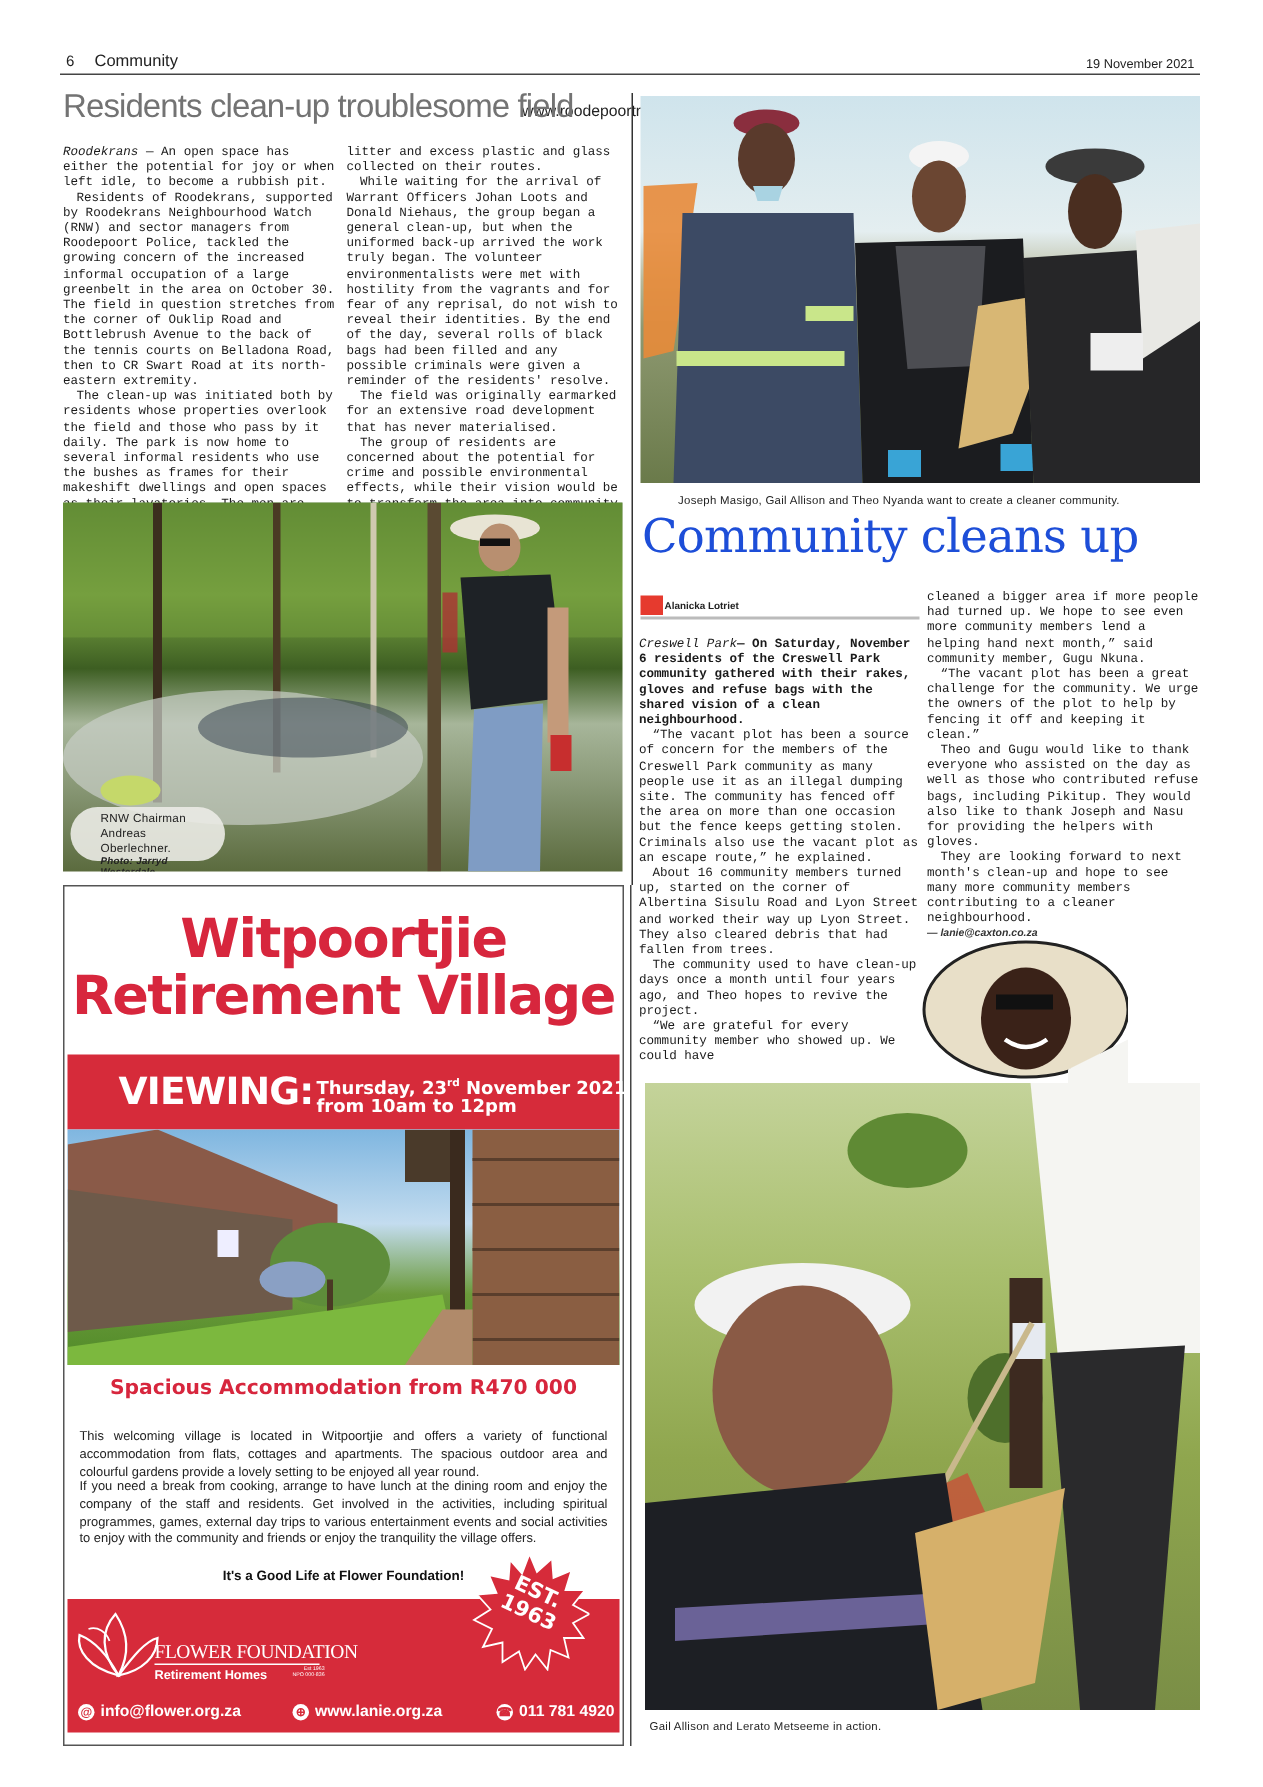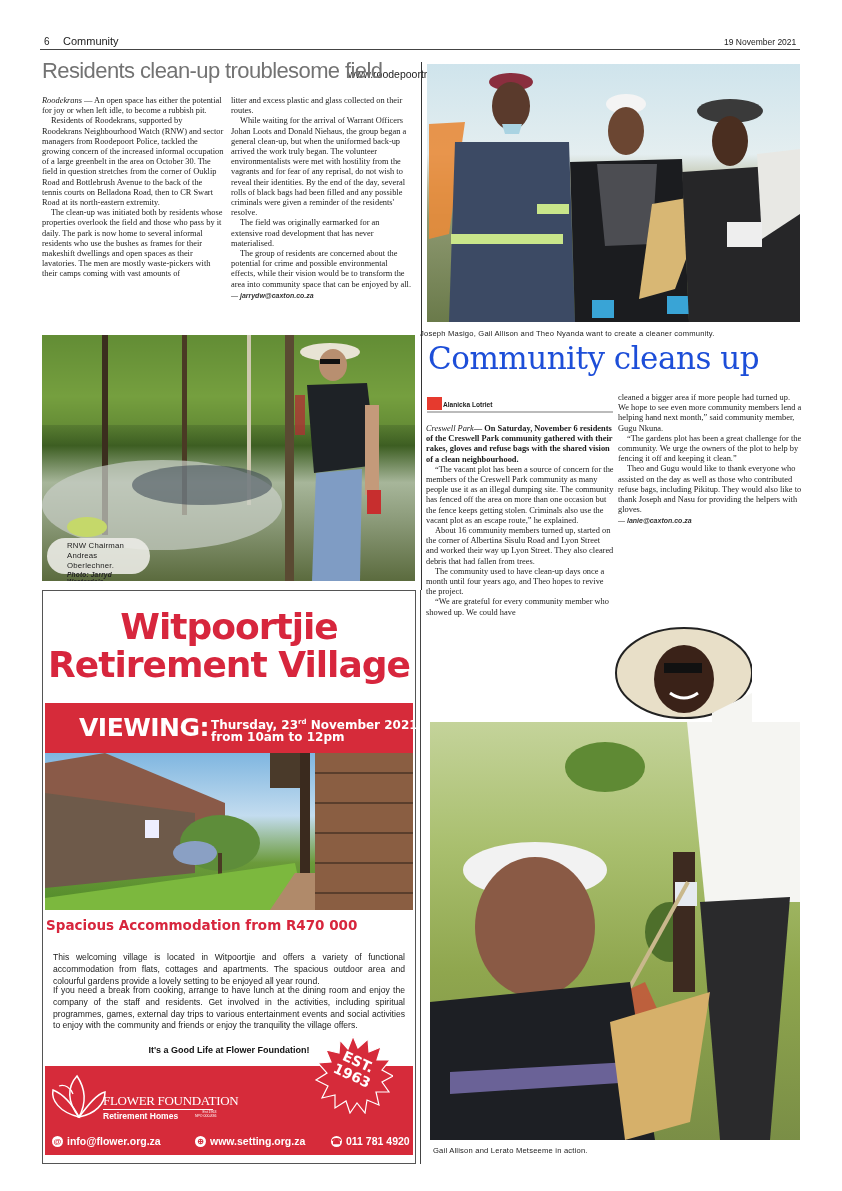--- a/index.html
+++ b/index.html
@@ -3,38 +3,38 @@
 <meta charset="utf-8">
 <style>
   html, body { margin:0; padding:0; background:#fff; }
   body { width:842px; height:1191px; position:relative; overflow:hidden; font-family:"Liberation Serif", serif; color:#111; }
   .abs { position:absolute; }
   .hdr-text { font-family:"Liberation Sans", sans-serif; font-size:10px; color:#222; top:36px; }
   .hdr-rule { left:40px; width:760px; top:49px; height:1px; background:#444; }
   .col-rule { left:421px; top:62px; width:1px; background:#333; }
   .headline1 { left:42px; top:58px; font-family:"Liberation Sans", sans-serif; font-size:22px; letter-spacing:-0.6px; color:#737373; white-space:nowrap;text-align:center; }
   .body-col { font-size:8.4px; line-height:10.2px; text-align:left; color:#1a1a1a; }
-  .body-col p { margin:0; text-indent:9px; }
+  .body-col p { margin:0; text-indent:9px;font-family:Liberation Mono, monospace; }
   .body-col p.first { text-indent:0; }
   .dateline { font-style:italic; }
   .byline-mail { font-family:"Liberation Sans", sans-serif; font-style:italic; font-weight:bold; font-size:7px; color:#333; margin-top:1px; }
   .photo { overflow:hidden; }
   .caption { font-family:"Liberation Sans", sans-serif; font-size:7.6px; color:#222; letter-spacing:0.2px; }
   .headline2 { left:428px; top:340px; font-family:"DejaVu Serif", serif; font-size:31px; letter-spacing:-0.5px; color:#1d4ed8; white-space:nowrap; }
   .author-box { left:427px; top:397px; width:15px; height:13px; background:#e63a2e; }
   .author-name { left:443px; top:401px; font-family:"Liberation Sans", sans-serif; font-weight:bold; font-size:6.6px; color:#222; }
   .author-rule { left:427px; top:411px; width:186px; height:2px; background:#bbb; }
   .lead { font-weight:bold; }
   .ad-border { left:42px; top:590px; width:374px; height:574px; border:1px solid #555; box-sizing:border-box; }
   .ad-title { font-family:"DejaVu Sans", sans-serif; font-weight:bold; color:#d7263d; text-align:center; font-size:36px; line-height:38px; letter-spacing:-1px; }
   .ad-addr { font-family:"Liberation Sans", sans-serif; color:#d7263d; font-size:11px; text-align:center;margin-top:32px; }
   .ad-band { background:#d62b3a; color:#fff; }
   .ad-viewing { font-family:"DejaVu Sans", sans-serif; font-weight:bold; font-size:25px; letter-spacing:-0.5px; }
   .ad-date { font-family:"DejaVu Sans", sans-serif; font-weight:bold; font-size:12px; line-height:13px; }
-  .ad-sub { font-family:"DejaVu Sans", sans-serif; font-weight:bold; color:#d7263d; font-size:13.5px; }
+  .ad-sub { font-family:"DejaVu Sans", sans-serif; font-weight:bold; color:#d7263d; font-size:13.5px; text-align:center; }
   .ad-body { font-family:"Liberation Sans", sans-serif; font-size:8.6px; line-height:11.8px; color:#222; text-align:justify; }
   .ad-tag { font-family:"Liberation Sans", sans-serif; font-weight:bold; font-size:9px; text-align:center; color:#111; }
   .ad-foot { background:#d62b3a; color:#fff; font-family:"Liberation Sans", sans-serif; }
   .contact { font-weight:bold; font-size:10.5px; display:flex; align-items:center; gap:4px; }
   .contact .ico { width:11px; height:11px; border-radius:50%; background:#fff; color:#d62b3a; font-size:8px; line-height:11px; text-align:center; font-weight:bold; }
 </style>
 </head>
 <body>
 
 <div class="abs hdr-text" style="left:44px;">6</div>
@@ -108,40 +108,41 @@
     <rect x="165" y="236" width="22" height="18" fill="#39a4d6"></rect>
     <rect x="240" y="232" width="22" height="18" fill="#39a4d6"></rect>
 
     <ellipse cx="303" cy="47" rx="33" ry="12" fill="#3a3a3a"></ellipse>
     <ellipse cx="303" cy="77" rx="18" ry="25" fill="#4a2e20"></ellipse>
     <path d="M255 108 L373 100 L373 258 L262 258 Z" fill="#262628"></path>
     <path d="M330 90 L373 85 L373 150 L335 175 Z" fill="#e8e8e4"></path>
     <rect x="300" y="158" width="35" height="25" fill="#eeeeee"></rect>
   </svg>
 </div>
-<div class="abs caption" style="left:420px;top:329px;width:380px;">Joseph Masigo, Gail Allison and Theo Nyanda want to create a cleaner community.</div>
+<div class="abs caption" style="left:452px;top:329px;width:380px;">Joseph Masigo, Gail Allison and Theo Nyanda want to create a cleaner community.</div>
 
 <div class="abs headline2">Community cleans up</div>
 
 <div class="abs author-box"></div>
 <div class="abs author-name">Alanicka Lotriet</div>
 <div class="abs author-rule"></div>
 
 <div class="abs body-col" style="left:426px;top:424px;width:188px;">
   <p class="first"><span class="dateline">Creswell Park</span><span class="lead">— On Saturday, November 6 residents of the Creswell Park community gathered with their rakes, gloves and refuse bags with the shared vision of a clean neighbourhood.</span></p>
   <p>“The vacant plot has been a source of concern for the members of the Creswell Park community as many people use it as an illegal dumping site. The community has fenced off the area on more than one occasion but the fence keeps getting stolen. Criminals also use the vacant plot as an escape route,” he explained.</p>
   <p>About 16 community members turned up, started on the corner of Albertina Sisulu Road and Lyon Street and worked their way up Lyon Street. They also cleared debris that had fallen from trees.</p>
   <p>The community used to have clean-up days once a month until four years ago, and Theo hopes to revive the project.</p>
   <p>“We are grateful for every community member who showed up. We could have</p>
 </div>
 
 <div class="abs body-col" style="left:618px;top:393px;width:184px;">
   <p class="first">cleaned a bigger area if more people had turned up. We hope to see even more community members lend a helping hand next month,” said community member, Gugu Nkuna.</p>
-  <p>“The gardens plot has been a great challenge for the community. We urge the owners of the plot to help by fencing it off and keeping it clean.”</p>
+  <p>“The vacant plot has been a great challenge for the community. We urge the owners of the plot to help by fencing it off and keeping it clean.”</p>
   <p>Theo and Gugu would like to thank everyone who assisted on the day as well as those who contributed refuse bags, including Pikitup. They would also like to thank Joseph and Nasu for providing the helpers with gloves.</p>
+  <p>They are looking forward to next month's clean-up and hope to see many more community members contributing to a cleaner neighbourhood.</p>
   <div class="byline-mail">— lanie@caxton.co.za</div>
 </div>
 
 <div class="abs photo" style="left:430px;top:722px;width:370px;height:418px;background:linear-gradient(180deg,#c4d39a 0%,#a9bf6e 30%,#8fa64e 60%,#7a8e46 100%);">
   <svg width="370" height="418" viewBox="0 0 370 418">
     <ellipse cx="175" cy="45" rx="40" ry="25" fill="#5f8a34"></ellipse>
     <ellipse cx="240" cy="210" rx="25" ry="30" fill="#4e6f2b"></ellipse>
 
     <path d="M255 -20 L370 -20 L370 180 L275 180 Z" fill="#f5f5f2"></path>
     <path d="M270 180 L360 175 L340 418 L290 418 Z" fill="#2a2a2c"></path>
@@ -231,19 +232,19 @@
       <div>1963</div>
     </div>
   </div>
 
   <div class="abs contact" style="left:7px;top:69px;">
     <span class="ico">@</span>
     <span>info@flower.org.za</span>
   </div>
   <div class="abs contact" style="left:150px;top:69px;">
     <span class="ico">⊕</span>
-    <span>www.setting.org.za</span>
+    <span>www.lanie.org.za</span>
   </div>
   <div class="abs contact" style="left:286px;top:69px;">
     <span class="ico">☎</span>
     <span>011 781 4920</span>
   </div>
 </div>
 
 </body></html>

